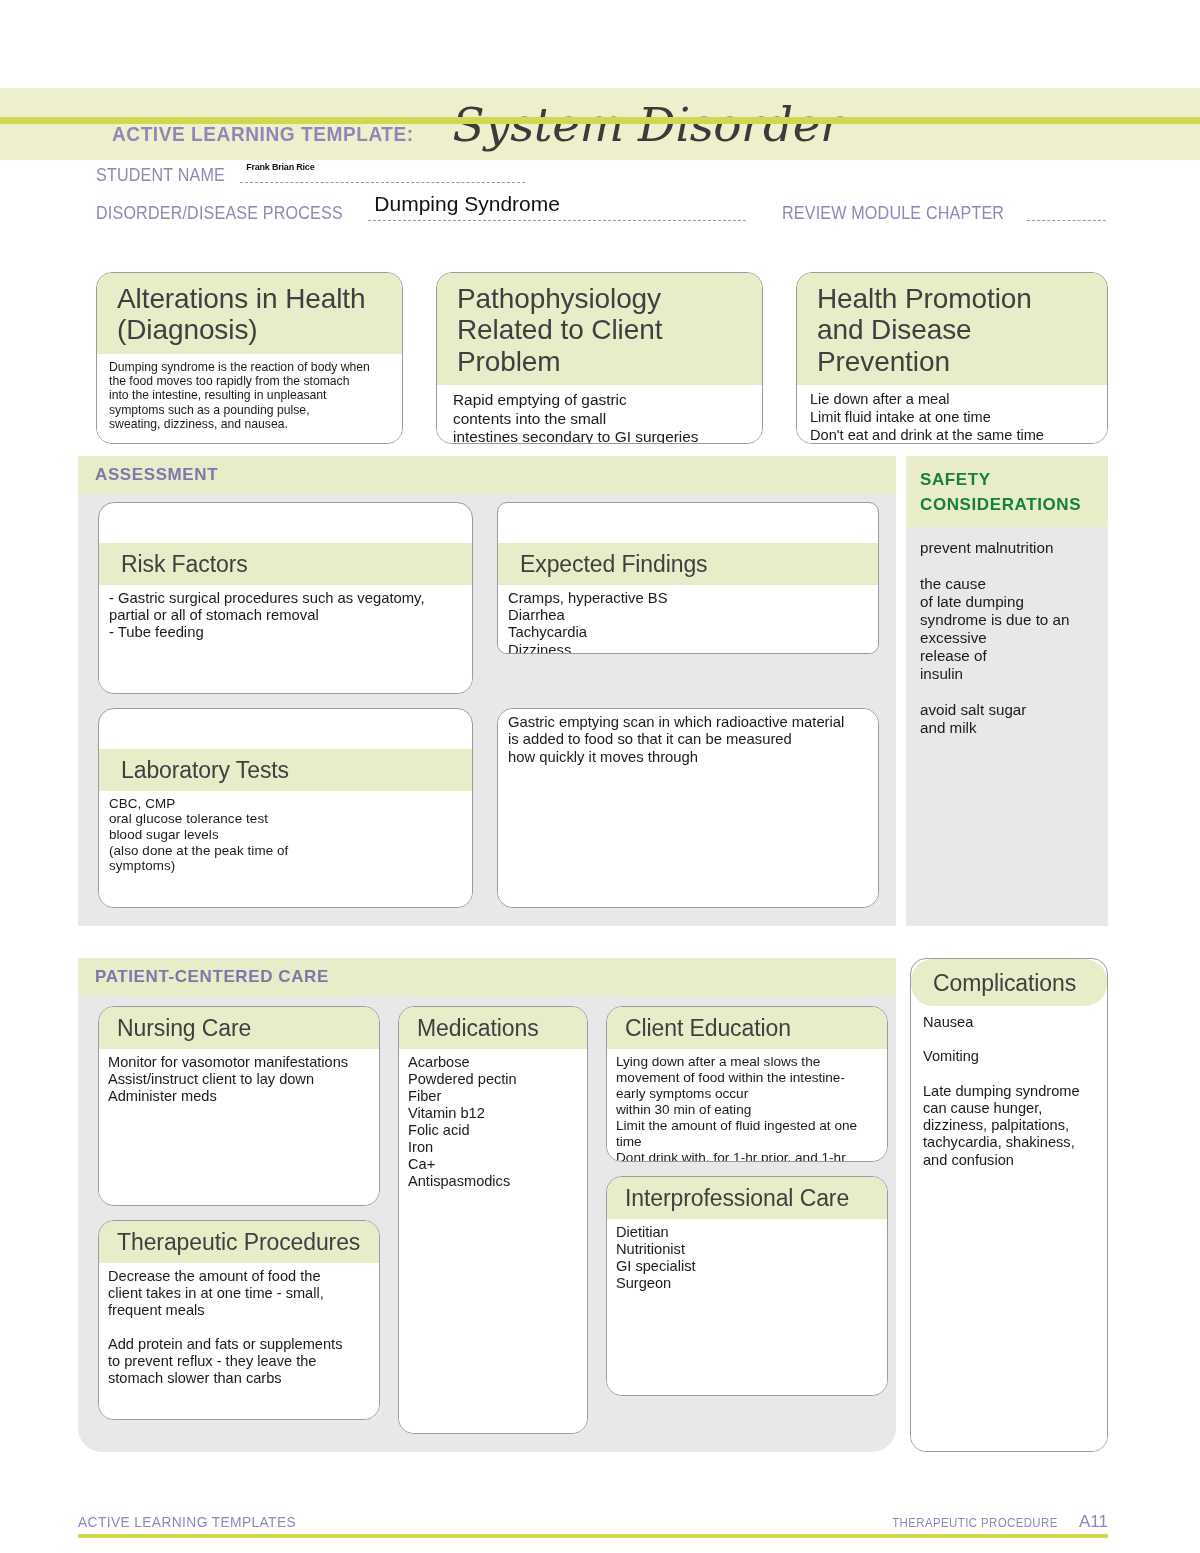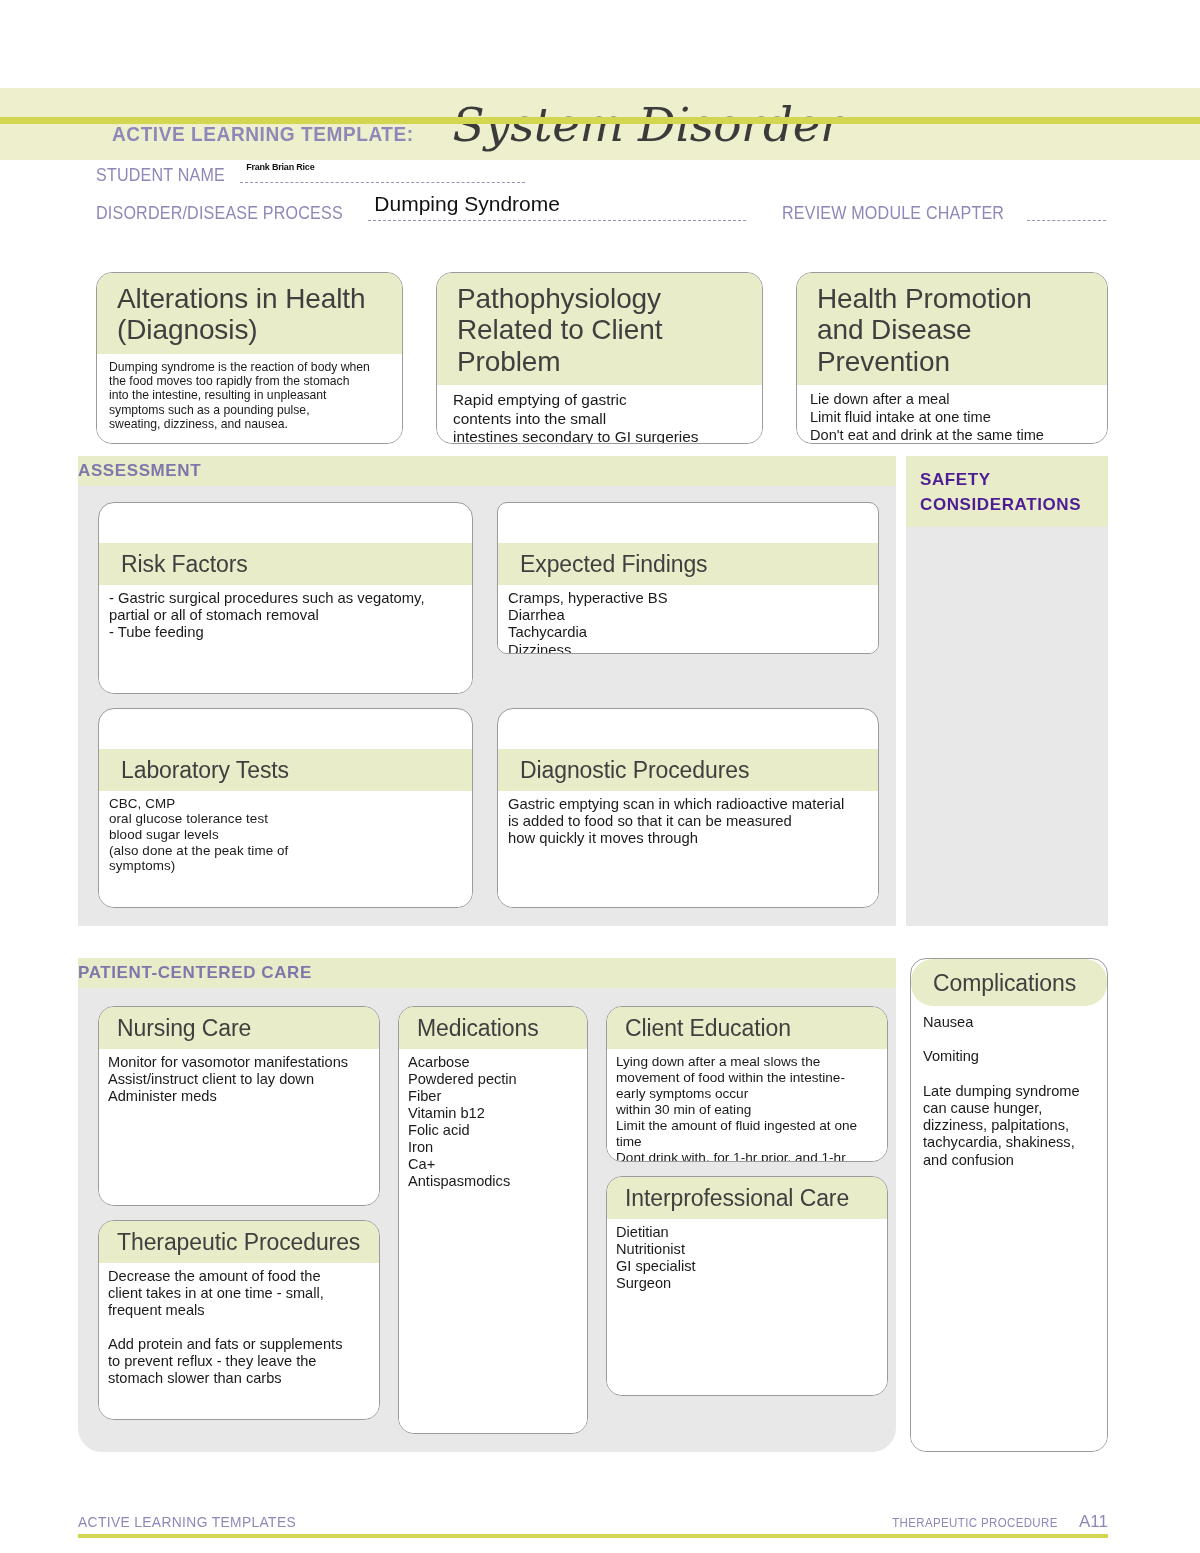--- a/index.html
+++ b/index.html
@@ -159,23 +159,24 @@
   
   .assessment-panel {
     position: absolute;
     left: 78px; top: 456px;
     width: 818px;
     height: 470px;
     background: #e8e8e8;
   }
   .panel-title-band {
     background: #e9ecc8;
-    height: 30px;
+    height: 38px;
     display: flex;
     align-items: center;
+    padding-left: 17px;
     box-sizing: border-box;
     text-align: center;
   }
   .panel-title {
     font-size: 17px;
     font-weight: bold;
     color: #7f77ac;
     letter-spacing: 0.6px;
     font-family: "Liberation Sans", sans-serif;
   }
@@ -201,21 +202,21 @@
     left: 906px; top: 456px;
     width: 202px;
     height: 470px;
     background: #e8e8e8;
   }
   .safety-head {
     background: #e9ecc8;
     padding: 12px 16px 10px 14px;
     font-size: 17px;
     font-weight: bold;
-    color: #4c1d95;
+    color: #15803d;
     letter-spacing: 0.6px;
     line-height: 1.45;
     font-family: "Liberation Sans", sans-serif;
   }
   .safety-body {
     padding: 12px 10px 0 14px;
     font-size: 15.2px;
     line-height: 1.18;
     color: #1a1a1a;
     white-space: pre-line;
@@ -387,32 +388,42 @@
     <div class="card box-lab">
       <div class="card-head">Laboratory Tests</div>
       <div class="card-body">CBC, CMP
 oral glucose tolerance test
 blood sugar levels
 (also done at the peak time of
 symptoms)</div>
     </div>
 
     <div class="card box-diagnostic">
-      <div class="card-head">Diagnostic Procedures</div>
       <div class="card-body">Gastric emptying scan in which radioactive material
 is added to food so that it can be measured
 how quickly it moves through</div>
     </div>
 
   </div>
 </div>
 
 <div class="safety-panel">
   <div class="safety-head">SAFETY
 CONSIDERATIONS</div>
+  <div class="safety-body">prevent malnutrition
+
+the cause
+of late dumping
+syndrome is due to an
+excessive
+release of
+insulin
+
+avoid salt sugar
+and milk</div>
 </div>
 
 <div class="pcc-panel">
   <div class="panel-title-band">
     <span class="panel-title">PATIENT-CENTERED CARE</span>
   </div>
   <div class="pcc-grid">
     <div class="pcc-row">
 
       <div class="pcc-left-col">

